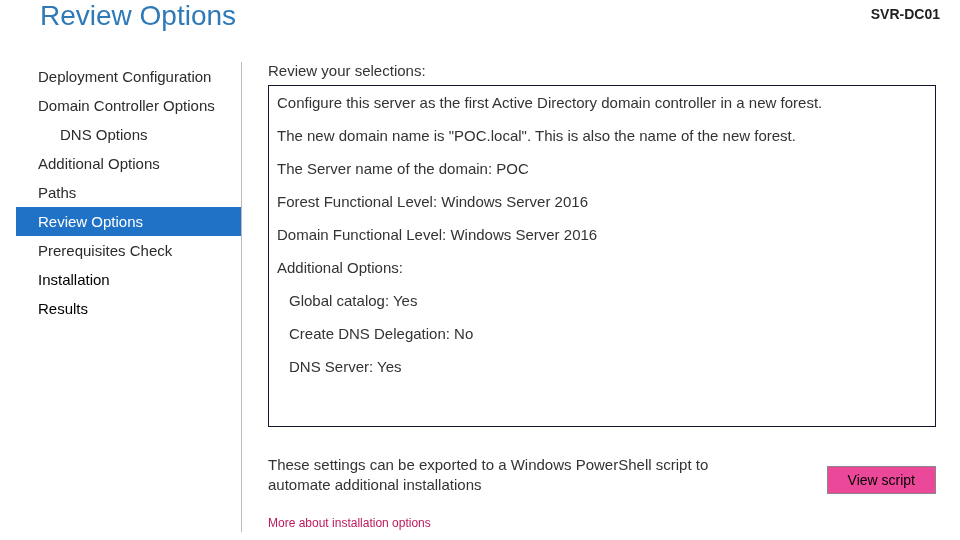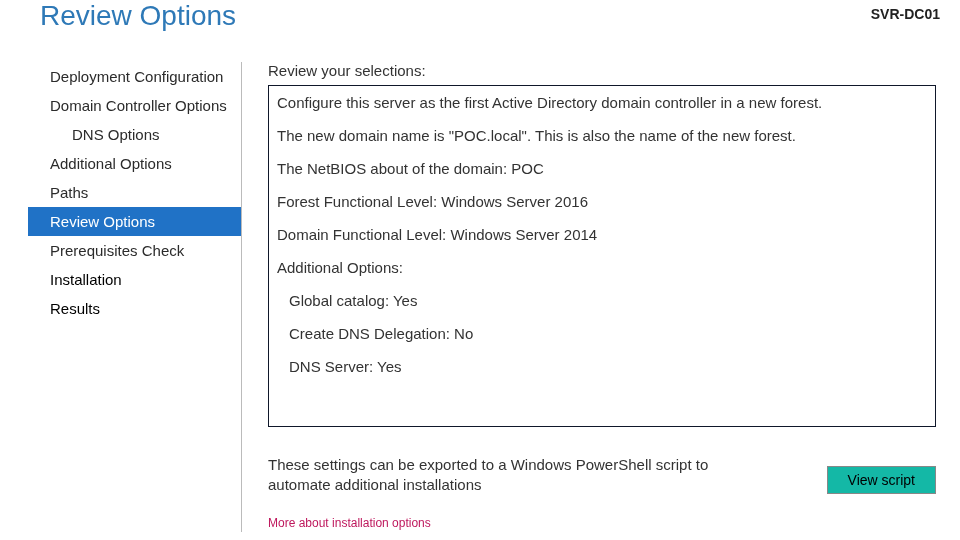--- a/index.html
+++ b/index.html
@@ -27,21 +27,21 @@
       font-weight: 600;
       color: #222;
       margin-top: 6px;
     }
     .content {
       display: flex;
       margin-top: 24px;
     }
     .sidebar {
       width: 242px;
-      padding-left: 28px;
+      padding-left: 16px;
       border-right: 1px solid #bbb;
       min-height: 470px;
     }
     .sidebar-item {
       padding: 6px 10px 6px 22px;
       font-size: 15px;
       color: #2b2b2b;
       cursor: pointer;
       white-space: nowrap;
     }
@@ -94,21 +94,21 @@
       margin-top: 28px;
     }
     .note-text {
       font-size: 15px;
       color: #333;
       max-width: 500px;
       line-height: 1.3;
     }
     .view-btn {
       border: 1px solid #888;
-      background: #14b8a6;
+      background: #ec4899;
       padding: 5px 20px;
       font-size: 14px;
       font-family: inherit;
       cursor: pointer;
     }
     .more-link {
       display: inline-block;
       color: #be185d;
       font-size: 12px;
       margin-top: 22px;
@@ -145,23 +145,23 @@
       <div class="sidebar-item disabled">Results</div>
     </div>
 
   <div class="main">
     <div class="section-label">Review your selections:</div>
 
     <div class="review-box">
       <div class="review-inner" id="review-inner">
           <div class="review-line first">Configure this server as the first Active Directory domain controller in a new forest.</div>
           <div class="review-line">The new domain name is "POC.local". This is also the name of the new forest.</div>
-          <div class="review-line">The NetBIOS about of the domain: POC</div>
+          <div class="review-line">The Server name of the domain: POC</div>
           <div class="review-line">Forest Functional Level: Windows Server 2016</div>
-          <div class="review-line">Domain Functional Level: Windows Server 2014</div>
+          <div class="review-line">Domain Functional Level: Windows Server 2016</div>
           <div class="review-line">Additional Options:</div>
           <div class="review-line sub">Global catalog: Yes</div>
           <div class="review-line sub">Create DNS Delegation: No</div>
           <div class="review-line sub">DNS Server: Yes</div>
         </div>
     </div>
 
     <div class="note-row">
       <div class="note-text">These settings can be exported to a Windows PowerShell script to automate additional installations</div>
       <button class="view-btn">View script</button>

